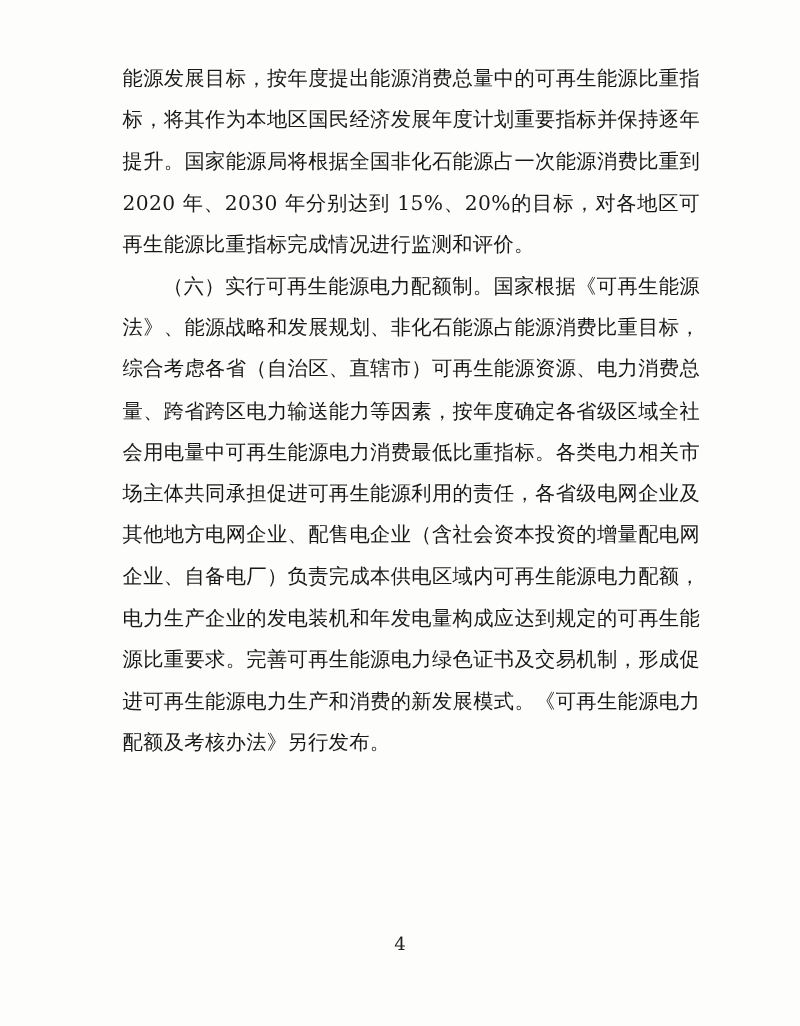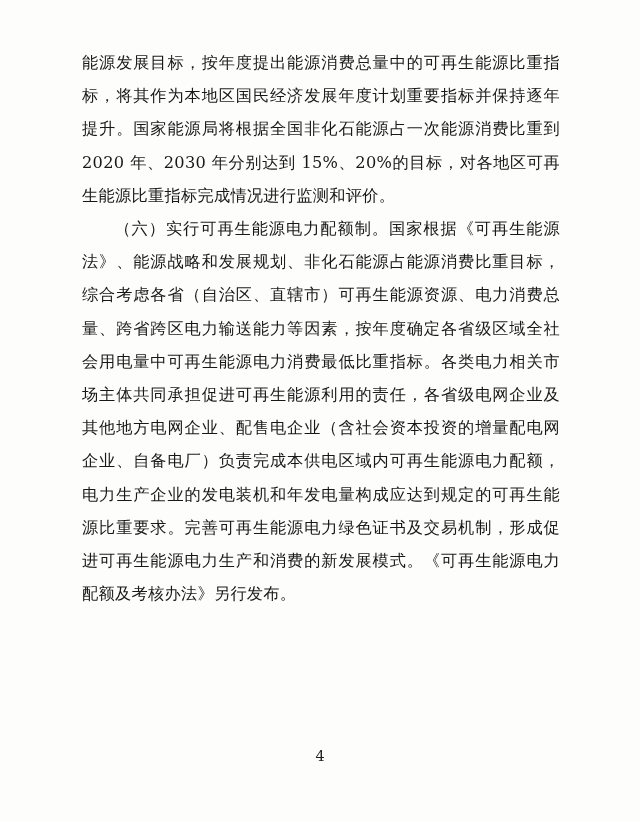--- a/index.html
+++ b/index.html
@@ -23,21 +23,21 @@
     height: 821px;
     background: #fdfdfb;
   }
   .content {
     position: absolute;
     left: 82px;
     top: 46px;
     width: 478px;
   }
   p.para {
-    margin: 0 0 0 0;
+    margin: 0 0 0 16px;
     font-size: 16.2px;
     line-height: 33.2px;
     text-align: justify;
     text-justify: inter-ideograph;
     letter-spacing: 0.3px;
     color: #181818;
     font-family: "DejaVu Serif", "Liberation Serif", serif;
   }
   p.indent {
     text-indent: 2em;

